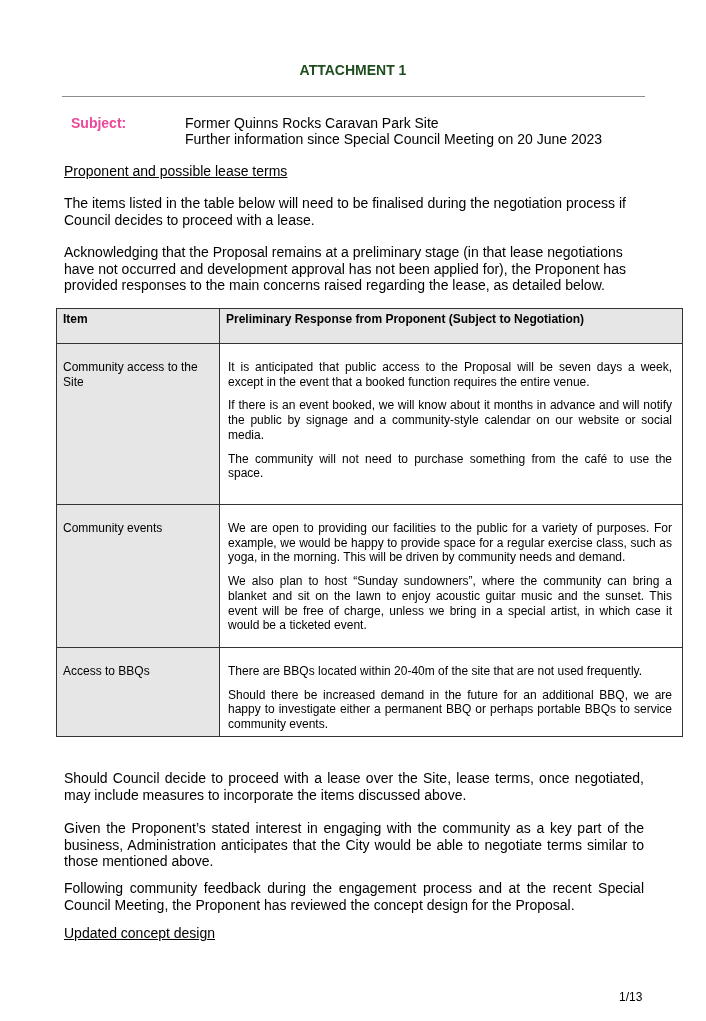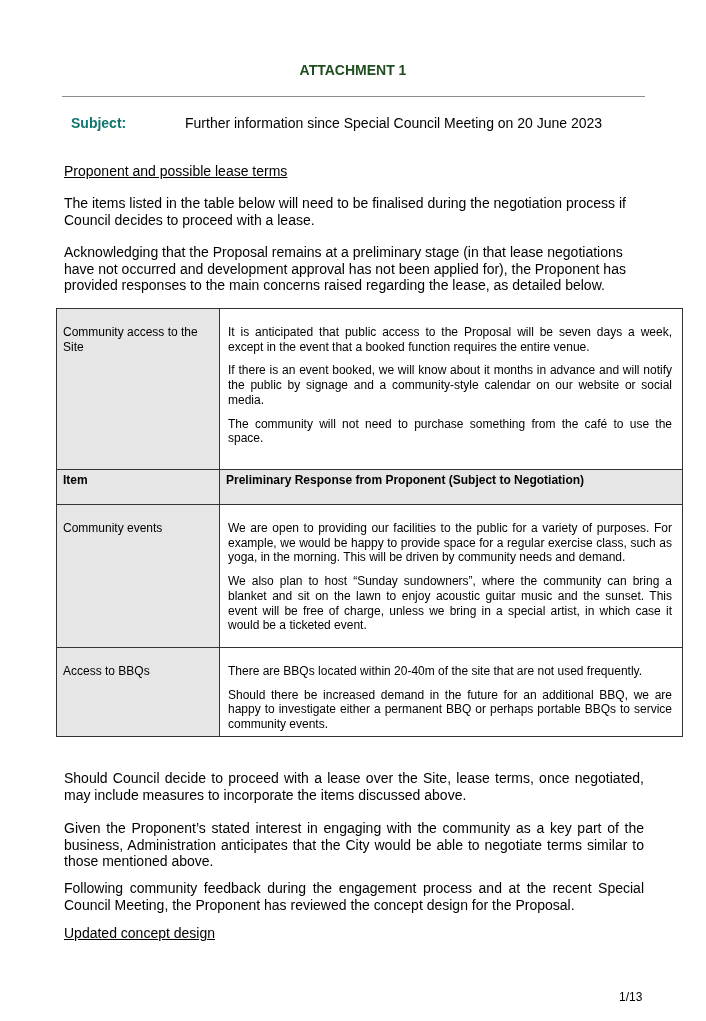--- a/index.html
+++ b/index.html
@@ -2,21 +2,21 @@
 <html><head>
 <meta charset="utf-8">
 <style>
   html, body { margin: 0; padding: 0; background: #ffffff; }
   body { width: 706px; height: 1021px; position: relative; overflow: hidden;
          font-family: "Liberation Sans", sans-serif; color: #000; }
   .abs { position: absolute; }
   .attach-title { left: 0; width: 706px; top: 62px; text-align: center; font-weight: bold;
                   font-size: 14px; color: #1f4d1f; }
   .rule { left: 62px; width: 583px; top: 96px; height: 0; border-top: 1.5px solid #8c8c8c; }
-  .subj-label { left: 71px; top: 115px; font-weight: bold; font-size: 14px; color: #0f766e; }
+  .subj-label { left: 71px; top: 115px; font-weight: bold; font-size: 14px; color: #ec4899; }
   .subj-text { left: 185px; top: 115px; font-size: 14px; line-height: 16px; }
   .p { left: 64px; width: 580px; font-size: 14px; line-height: 16.5px; }
   .justify { text-align: justify; text-align-last: left; }
   .u { text-decoration: underline; }
   table.resp { position: absolute; left: 56px; top: 308px; width: 627px; border-collapse: collapse;
                font-size: 12px; line-height: 14.7px; }
   table.resp td, table.resp th { border: 1.5px solid #333; vertical-align: top; padding: 0; }
   table.resp th { background: #e6e6e6; font-weight: bold; text-align: left; height: 31px;
                   padding: 3px 6px 0 6px; font-size: 12px; }
   td.item { background: #e6e6e6; width: 150px; padding: 16px 6px 0 6px !important; }
@@ -25,40 +25,41 @@
   .pagenum { left: 619px; top: 990px; font-size: 12px; }
 </style>
 </head>
 <body>
 
 <div class="abs attach-title">ATTACHMENT 1</div>
 <div class="abs rule"></div>
 
 <div class="abs subj-label">Subject:</div>
 <div class="abs subj-text">
+  <div>Former Quinns Rocks Caravan Park Site</div>
   <div>Further information since Special Council Meeting on 20 June 2023</div>
 </div>
 
 <div class="abs p u" style="top:163px;">Proponent and possible lease terms</div>
 <div class="abs p" style="top:195px;">The items listed in the table below will need to be finalised during the negotiation process if Council decides to proceed with a lease.</div>
 <div class="abs p" style="top:244px;">Acknowledging that the Proposal remains at a preliminary stage (in that lease negotiations have not occurred and development approval has not been applied for), the Proponent has provided responses to the main concerns raised regarding the lease, as detailed below.</div>
 
 <table class="resp">
   <tbody>
-      <tr style="height:161px;">
+      <tr>
+    <th style="width:150px;">Item</th>
+    <th>Preliminary Response from Proponent (Subject to Negotiation)</th>
+  </tr>
+  <tr style="height:161px;">
     <td class="item">Community access to the Site</td>
     <td class="resp-cell">
       <p>It is anticipated that public access to the Proposal will be seven days a week, except in the event that a booked function requires the entire venue.</p>
       <p>If there is an event booked, we will know about it months in advance and will notify the public by signage and a community-style calendar on our website or social media.</p>
       <p>The community will not need to purchase something from the café to use the space.</p>
     </td>
-  </tr>
-  <tr>
-    <th style="width:150px;">Item</th>
-    <th>Preliminary Response from Proponent (Subject to Negotiation)</th>
   </tr>
   <tr style="height:143px;">
     <td class="item">Community events</td>
     <td class="resp-cell">
       <p>We are open to providing our facilities to the public for a variety of purposes. For example, we would be happy to provide space for a regular exercise class, such as yoga, in the morning. This will be driven by community needs and demand.</p>
       <p>We also plan to host “Sunday sundowners”, where the community can bring a blanket and sit on the lawn to enjoy acoustic guitar music and the sunset. This event will be free of charge, unless we bring in a special artist, in which case it would be a ticketed event.</p>
     </td>
   </tr>
   <tr style="height:89px;">
     <td class="item">Access to BBQs</td>

